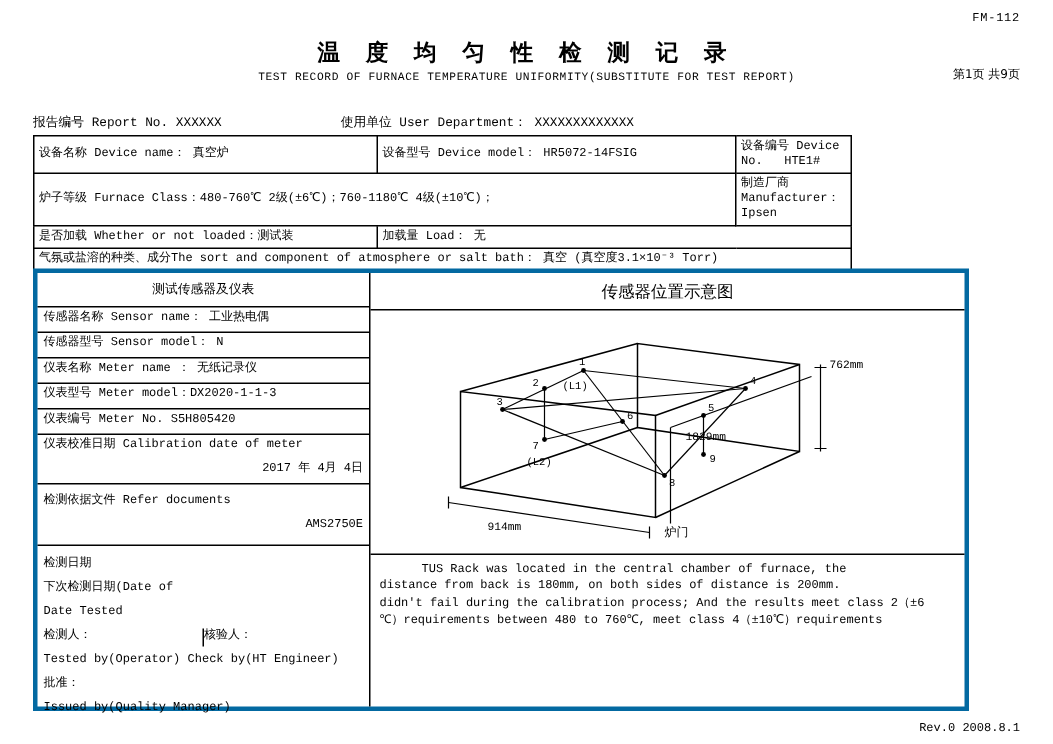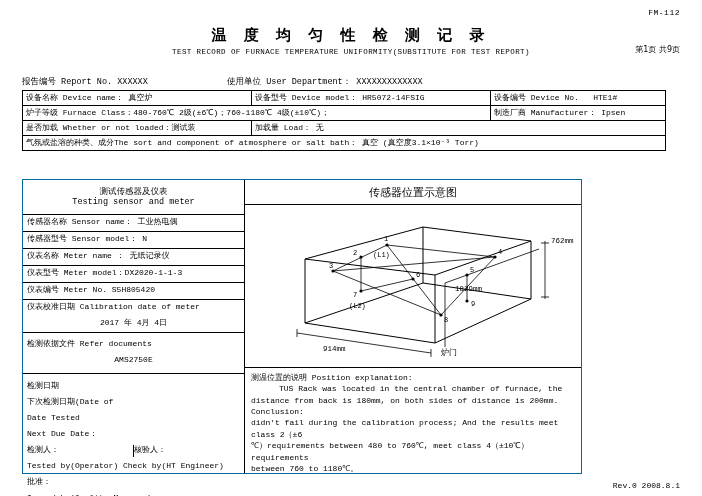--- a/index.html
+++ b/index.html
@@ -43,35 +43,35 @@
   .meta-row{
     position:absolute;left:22px;top:76px;width:658px;
     font-size:8.5px;
     font-family:"Liberation Mono", monospace;
   }
   .meta-row .m1{display:inline-block;width:200px;}
   .meta-row .m2{display:inline-block;width:300px;}
 
   table.main{
     position:absolute;left:22px;top:90px;
-    width:644px;
+    width:546px;
     border-collapse:collapse;
     table-layout:fixed;
   }
   table.main td{
     border:1px solid #000;
     font-size:8px;
     padding:2px 3px;
     font-family:"Liberation Mono", monospace;
     vertical-align:middle;
     line-height:1.25;
   }
   .sectionbox{
-    position:absolute;left:22px;top:179px;width:560px;height:295px;
-    border:1px solid #0369a1;
+    position:absolute;left:22px;top:179px;width:624px;height:295px;
+    border:3px solid #0369a1;
     box-sizing:border-box;
   }
   .left-col{
     position:absolute;left:0;top:0;width:222px;height:100%;
     border-right:1px solid #000;
     box-sizing:border-box;
   }
   .right-col{
     position:absolute;left:222px;top:0;right:0;height:100%;
     box-sizing:border-box;
@@ -84,21 +84,21 @@
   }
   .lc-head .cn{font-family:"DejaVu Sans", sans-serif;font-size:8.5px;}
   .lrow{
     border-bottom:1px solid #000;
     font-size:8px;
     padding:2px 4px;
     font-family:"Liberation Mono", monospace;
     line-height:1.3;
     min-height:12px;
   }
-  .lrow.center{text-align:center;}
+  .lrow.center{text-align:right;}
   .lrow.noborder{border-bottom:none;}
   .rc-head{
     text-align:center;font-size:11px;
     padding:5px 0 4px 0;
     border-bottom:1px solid #000;
     font-family:"DejaVu Sans", sans-serif;
   }
   .diagram{
     position:relative;height:162px;border-bottom:1px solid #000;
     overflow:hidden;
@@ -176,35 +176,33 @@
       <td colspan="3">气氛或盐溶的种类、成分The sort and component of atmosphere or salt bath： 真空 (真空度3.1×10⁻³ Torr)</td>
     </tr>
   </tbody>
     </table>
 
   <div class="sectionbox">
 
     <div class="left-col">
       <div class="lc-head">
         <div class="cn">测试传感器及仪表</div>
-        <div>Testing sensor and meter</div>
       </div>
       <div class="lrow">传感器名称 Sensor name： 工业热电偶</div>
       <div class="lrow">传感器型号 Sensor model：  N</div>
       <div class="lrow">仪表名称 Meter name ： 无纸记录仪</div>
       <div class="lrow">仪表型号 Meter model：DX2020-1-1-3</div>
       <div class="lrow">仪表编号 Meter No.  S5H805420</div>
       <div class="lrow" style="border-bottom:none;">仪表校准日期 Calibration date of meter</div>
       <div class="lrow center">2017 年 4月 4日</div>
       <div class="lrow" style="border-bottom:none;padding-top:6px;">检测依据文件 Refer documents</div>
       <div class="lrow center" style="padding-bottom:6px;">AMS2750E</div>
       <div class="lrow noborder" style="padding-top:7px;">检测日期</div>
       <div class="lrow noborder">下次检测日期(Date of</div>
       <div class="lrow noborder">Date Tested</div>
-      <div class="lrow noborder">Next Due Date：</div>
       <div class="lrow noborder sig-sub">
         <div>检测人：</div>
         <div class="b">核验人：</div>
       </div>
       <div class="lrow noborder">Tested by(Operator) Check by(HT Engineer)</div>
       <div class="lrow noborder">批准：</div>
       <div class="lrow noborder">Issued by(Quality Manager)</div>
     </div>
 
     <div class="right-col">
@@ -279,26 +277,23 @@
             <line x1="186" y1="144" x2="186" y2="152"></line>
           </g>
           <text x="78" y="146" font-family="Liberation Mono, monospace" font-size="7.5">914mm</text>
 
           <text x="128" y="52" font-family="Liberation Mono, monospace" font-size="7">(L1)</text>
           <text x="104" y="103" font-family="Liberation Mono, monospace" font-size="7">(L2)</text>
         </svg>
         <div class="furnace-door">炉门</div>
       </div>
       <div class="expl">
-        <p>测温位置的说明 Position explanation:</p>
         <p class="indent">TUS Rack was located in the central chamber of furnace, the</p>
         <p>distance from back is 180mm, on both sides of distance is 200mm.</p>
-        <p>Conclusion:</p>
         <p>didn't fail during the calibration process; And the results meet class 2（±6</p>
         <p>℃）requirements between 480 to 760℃, meet class 4（±10℃）requirements</p>
-        <p>between 760 to 1180℃。</p>
       </div>
     </div>
 
   </div>
 
   <div class="footer">Rev.0 2008.8.1</div>
 </div>
 
 </body></html>

